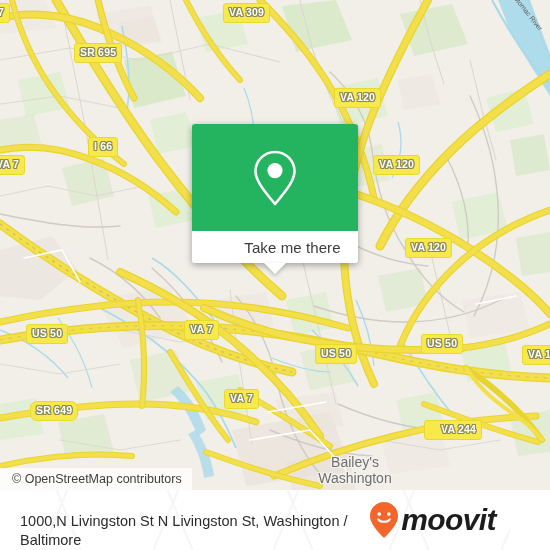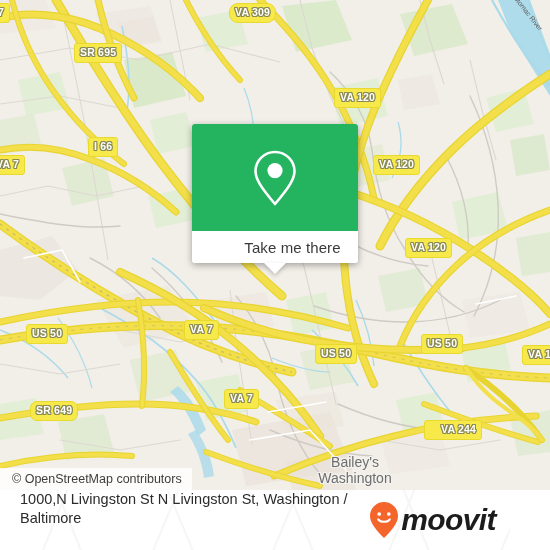--- a/index.html
+++ b/index.html
@@ -123,21 +123,21 @@
     z-index: 30;
   }
 
   
   .bottombar {
     position: absolute;
     left: 0; top: 490px;
     width: 510px; height: 60px;
     background: #ffffff;
     display: flex;
-    align-items: flex-start;
+    align-items: flex-end;
     overflow: hidden;
   }
   .bottombar-watermark {
     position: absolute;
     left: 0; top: -42px;
     width: 550px; height: 110px;
     opacity: .5;
     pointer-events: none;
   }
   .address {
@@ -364,21 +364,21 @@
       <g class="wht" stroke-width="1.6">
         <path d="M250,440 L310,430 L346,470"></path>
         <path d="M268,412 L326,402"></path>
         <path d="M24,258 L62,250 L80,282"></path>
         <path d="M476,304 L516,296"></path>
       </g>
     </svg>
 
     <div class="shield" style="left:-14px;  top:3px;">57</div>
     <div class="shield" style="left:74px;  top:3px;margin-top:40px;">SR 695</div>
-    <div class="shield" style="left:229px; top:3px;border-radius:9px;">VA 309</div>
+    <div class="shield" style="left:223px; top:3px;">VA 309</div>
     <div class="shield" style="left:334px; top:88px;">VA 120</div>
     <div class="shield" style="left:88px;  top:137px;">I 66</div>
     <div class="shield" style="left:-10px; top:155px;">VA 7</div>
     <div class="shield" style="left:373px; top:155px;">VA 120</div>
     <div class="shield" style="left:405px; top:238px;">VA 120</div>
     <div class="shield" style="left:26px;  top:324px;">US 50</div>
     <div class="shield" style="left:184px; top:320px;">VA 7</div>
     <div class="shield" style="left:315px; top:344px;">US 50</div>
     <div class="shield" style="left:421px; top:334px;">US 50</div>
     <div class="shield" style="left:522px; top:345px;">VA 1</div>

